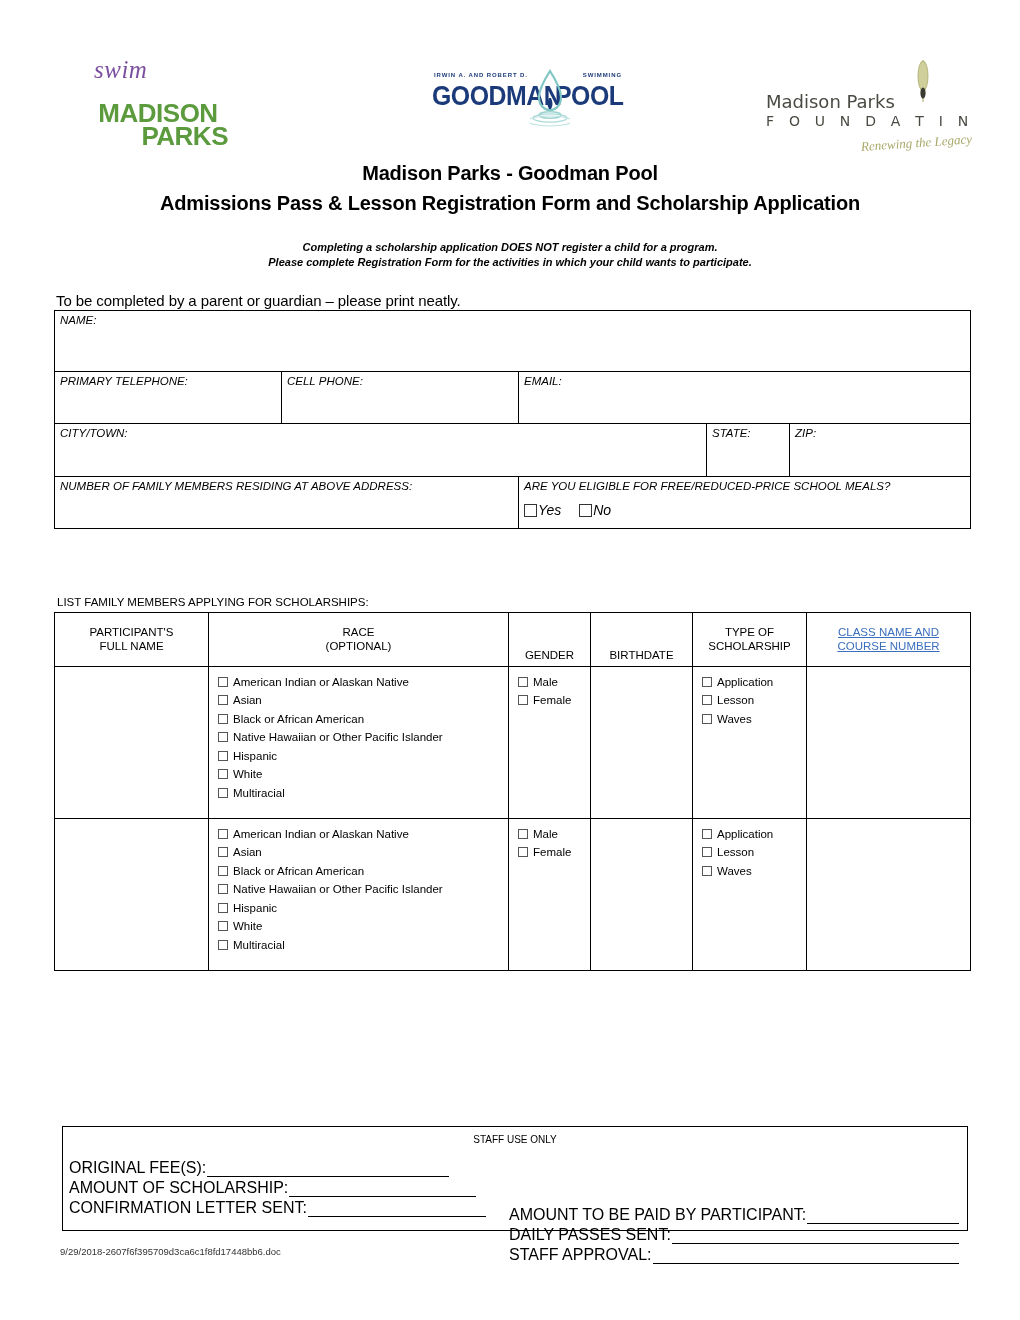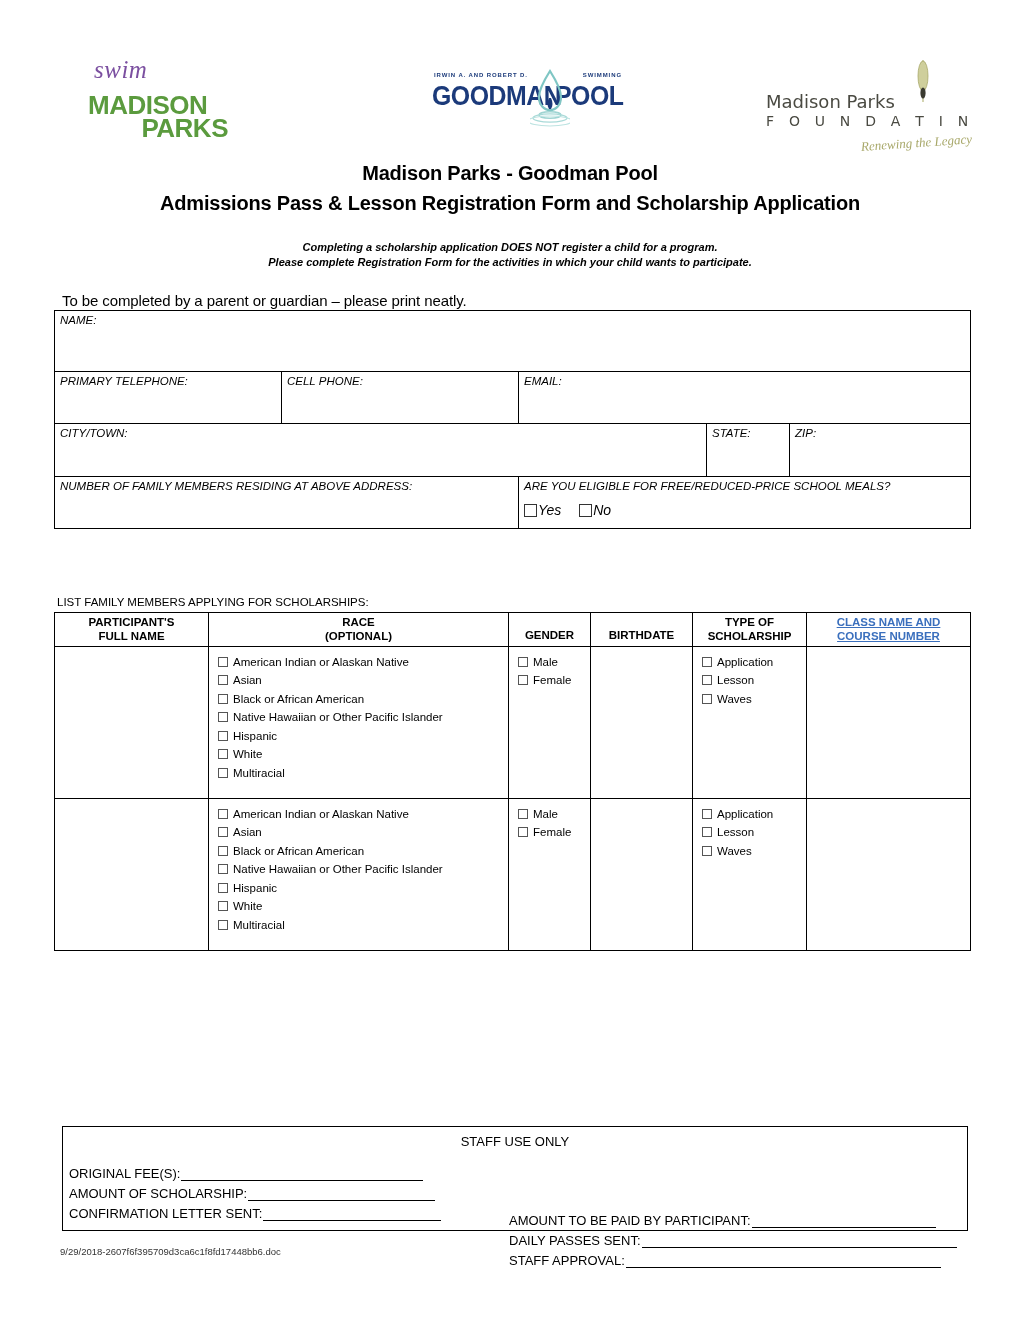--- a/index.html
+++ b/index.html
@@ -39,21 +39,22 @@
     letter-spacing: 0.5px;
     display: block;
     padding-left: 6px;
   }
   .logo-swim .mp-line1 {
     display: block;
     font-size: 26px;
     font-weight: 700;
     color: #5B9B3E;
     letter-spacing: -0.5px;
-    margin-top: 10px;
+    margin-top: 18px;
+    text-align: center;
   }
   .logo-swim .mp-line2 {
     display: block;
     font-size: 26px;
     font-weight: 700;
     color: #5B9B3E;
     letter-spacing: -0.5px;
     text-align: right;
     margin-top: -3px;
   }
@@ -169,21 +170,21 @@
     text-align: center;
     font-size: 11px;
     font-weight: 700;
     font-style: italic;
     line-height: 1.35;
   }
 
   
   .instruction {
     position: absolute;
-    left: 62px; top: 292px;
+    left: 56px; top: 292px;
     font-size: 15px;
     font-weight: 400;
     letter-spacing: -0.1px;
   }
 
   
   .ftable {
     position: absolute;
     border-collapse: collapse;
     table-layout: fixed;
@@ -229,24 +230,24 @@
 
   
   #sch-table { left: 54px; top: 612px; width: 916px; }
   #sch-table td {
     border: 1.6px solid #000;
     padding: 2px 3px;
   }
   #sch-table th {
     border: 1.6px solid #000;
     font-size: 11.5px;
-    font-weight: 700;
+    font-weight: 400;
     text-align: center;
     vertical-align: middle;
-    padding: 2px 2px;
+    padding: 12px 2px;
     line-height: 1.25;
   }
   .link-hdr {
     color: #3A6FBD;
     text-decoration: underline;
   }
   .opt-list { padding: 5px 0 5px 4px; }
   .opt-row {
     font-size: 11.5px;
     line-height: 1.0;
@@ -256,32 +257,32 @@
 
   
   #staff-box {
     position: absolute;
     left: 62px; top: 1126px;
     width: 906px; height: 105px;
     border: 1.4px solid #000;
   }
   .staff-title {
     text-align: center;
-    font-size: 13px;
+    font-size: 10px;
     margin-top: 7px;
   }
   .staff-grid {
     position: relative;
     margin-top: 12px;
     padding: 0 6px;
   }
   .staff-line {
     display: flex;
     align-items: flex-end;
-    font-size: 13px;
+    font-size: 16px;
     height: 20px;
     white-space: nowrap;
   }
   .staff-col {
     position: absolute;
   }
   .staff-col.left  { left: 6px;   width: 440px; }
   .staff-col.right { left: 446px; width: 450px; margin-top: 47px; }
   .blank {
     display: inline-block;

